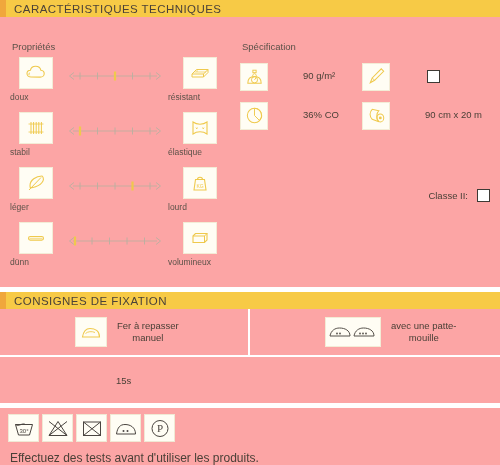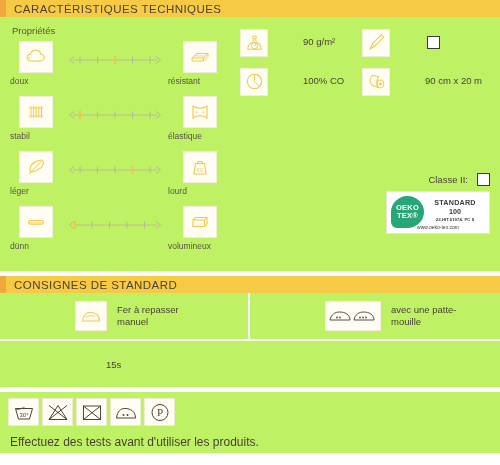--- a/index.html
+++ b/index.html
@@ -6,40 +6,40 @@
   body{
     width:500px;height:465px;
     background:#ffffff;
     font-family:"Liberation Sans", sans-serif;
     color:#4a4037;
     overflow:hidden;
   }
   .page{position:relative;width:500px;height:465px;background:#ffffff;}
 
   
-  .section{background:#bef264;}
+  .section{background:#fca5a5;}
   .bar{
     position:relative;
     height:17px;
     background:#f7ca46;
     display:flex;align-items:center;
   }
   .bar::before{
     content:"";position:absolute;left:0;top:0;bottom:0;width:6px;
     background:#f0a73c;
   }
   .bar-title{
     margin-left:14px;
     font-size:11.5px;
     letter-spacing:.45px;
     color:#4b4238;
   }
 
   
-  .tech-body{display:flex;padding:6px 0 10px 0;}
+  .tech-body{display:flex;padding:22px 0 10px 0;}
   .col-left{width:232px;padding-left:10px;box-sizing:border-box;}
   .col-right{flex:1;padding-left:8px;box-sizing:border-box;position:relative;}
   .col-head{font-size:9.5px;color:#5b5148;margin:2px 0 5px 2px;}
 
   .prop-row{display:flex;align-items:flex-start;height:55px;}
   .prop-cell{width:52px;text-align:left;}
   .prop-cell.right{width:64px;}
   .ico-box{
     width:34px;height:32px;background:#fffdf4;
     border:1px solid #f3ecd6;
@@ -84,35 +84,35 @@
   .oeko-right{flex:1;text-align:center;padding-top:2px;}
   .oeko-std{font-size:7.2px;font-weight:bold;color:#3b3b3b;letter-spacing:.2px;}
   .oeko-100{font-size:7.2px;font-weight:bold;color:#3b3b3b;}
   .oeko-num{font-size:4.4px;font-weight:bold;color:#3b3b3b;margin-top:1px;}
   .oeko-url{
     position:absolute;left:0;right:0;bottom:3px;text-align:center;
     font-size:5px;color:#3b3b3b;
   }
 
   
-  .fix-body{position:relative;}
+  .fix-body{position:relative;text-align:center;}
   .fix-row{display:flex;height:46px;}
   .fix-row.top{border-bottom:2px solid #ffffff;}
   .fix-cell{
     width:250px;display:flex;align-items:center;box-sizing:border-box;
     padding-left:75px;
   }
   .fix-cell.first{border-right:2px solid #ffffff;}
   .fix-ico{
     width:32px;height:30px;background:#fffdf4;border:1px solid #f3ecd6;
     display:flex;align-items:center;justify-content:center;box-sizing:border-box;
     flex:0 0 auto;
   }
   .fix-txt{font-size:9.5px;margin-left:10px;line-height:1.25;color:#4a4037;}
-  .fix-val{font-size:9.5px;margin-left:0;color:#4a4037;}
+  .fix-val{font-size:9.5px;margin-left:10px;color:#4a4037;}
   .fix-cell.plain{padding-left:106px;}
 
   
   .care-body{padding:6px 0 4px 8px;}
   .care-icons{display:flex;gap:3px;}
   .care-ico{
     width:31px;height:28px;background:#fffdf4;border:1px solid #f0e9d4;
     display:flex;align-items:center;justify-content:center;box-sizing:border-box;
   }
   .foot{font-size:12px;color:#4a4037;padding:9px 0 0 2px;}
@@ -282,20 +282,21 @@
                 <path d="M5 8 L7.5 5.5 L19 5.5 L19 12 L16.5 14.5 L5 14.5 Z" fill="none" stroke="#EFC94C" stroke-width="1.1"></path>
                 <path d="M5 8 L16.5 8 L16.5 14.5 M16.5 8 L19 5.5" fill="none" stroke="#EFC94C" stroke-width="1"></path>
               </svg>
             </div>
             <div class="prop-label">volumineux</div>
           </div>
         </div>
       </div>
 
       <div class="col-right">
+        <div class="col-head">Spécification</div>
 
         <div class="spec-grid">
           <div class="spec-item">
             <div class="spec-ico">
               <svg width="21" height="21" viewBox="0 0 22 22">
                 <path d="M4 18 C4 12 8 11 11 11 C14 11 18 12 18 18 Z" fill="none" stroke="#EFC94C" stroke-width="1.1"></path>
                 <circle cx="11" cy="14.5" r="3.2" fill="none" stroke="#EFC94C" stroke-width="1"></circle>
                 <path d="M11 14.5 L12.6 12.4" stroke="#EFC94C" stroke-width="1"></path>
                 <path d="M9 11 C9 7 13 7 13 11" fill="none" stroke="#EFC94C" stroke-width="1"></path>
                 <rect x="9.3" y="4.4" width="3.4" height="2.6" fill="none" stroke="#EFC94C" stroke-width="1"></rect>
@@ -314,61 +315,49 @@
             <div class="chk"></div>
           </div>
 
           <div class="spec-item">
             <div class="spec-ico">
               <svg width="21" height="21" viewBox="0 0 22 22">
                 <circle cx="11" cy="11" r="7.5" fill="none" stroke="#EFC94C" stroke-width="1.1"></circle>
                 <path d="M11 11 L11 3.5 A7.5 7.5 0 0 1 16.3 16.3 Z" fill="none" stroke="#EFC94C" stroke-width="1"></path>
               </svg>
             </div>
-            <div class="spec-txt">100% CO</div>
+            <div class="spec-txt">36% CO</div>
           </div>
 
           <div class="spec-item">
             <div class="spec-ico">
               <svg width="21" height="21" viewBox="0 0 22 22">
                 <path d="M6.5 4.5 C3.5 7.5 3.5 12 6.5 15 L13.5 17.5 C10.5 14.5 10.5 9 13.5 6 Z" fill="none" stroke="#EFC94C" stroke-width="1.05"></path>
                 <ellipse cx="15" cy="13.5" rx="3.6" ry="4.2" fill="none" stroke="#EFC94C" stroke-width="1.05"></ellipse>
                 <circle cx="15" cy="13.5" r="1.5" fill="#EFC94C"></circle>
               </svg>
             </div>
             <div class="spec-txt">90 cm x 20 m</div>
           </div>
         </div>
 
         <div class="classe">
           <span>Classe II:</span>
           <span class="chk"></span>
         </div>
 
-        <div class="oeko">
-          <div class="oeko-badge">
-            <span>OEKO</span>
-            <span>TEX®</span>
-          </div>
-          <div class="oeko-right">
-            <div class="oeko-std">STANDARD</div>
-            <div class="oeko-100">100</div>
-            <div class="oeko-num">23.HIT.61974, PC II</div>
-          </div>
-          <div class="oeko-url">www.oeko-tex.com</div>
-        </div>
       </div>
     </div>
   </div>
 
   <div class="gap"></div>
 
   <div class="section">
     <div class="bar">
-      <div class="bar-title">CONSIGNES DE STANDARD</div>
+      <div class="bar-title">CONSIGNES DE FIXATION</div>
     </div>
     <div class="fix-body">
       <div class="fix-row top">
         <div class="fix-cell first">
           <div class="fix-ico">
             <svg width="24" height="20" viewBox="0 0 24 20">
               <path d="M3.5 15 L20.5 15 C20.5 9 16 6.5 11 6.5 C7 6.5 4.5 9 3.5 15 Z" fill="none" stroke="#EFC94C" stroke-width="1.1"></path>
               <path d="M6.5 11.5 C8.5 9.5 13 9 16 10.5" fill="none" stroke="#EFC94C" stroke-width=".9"></path>
             </svg>
           </div>

